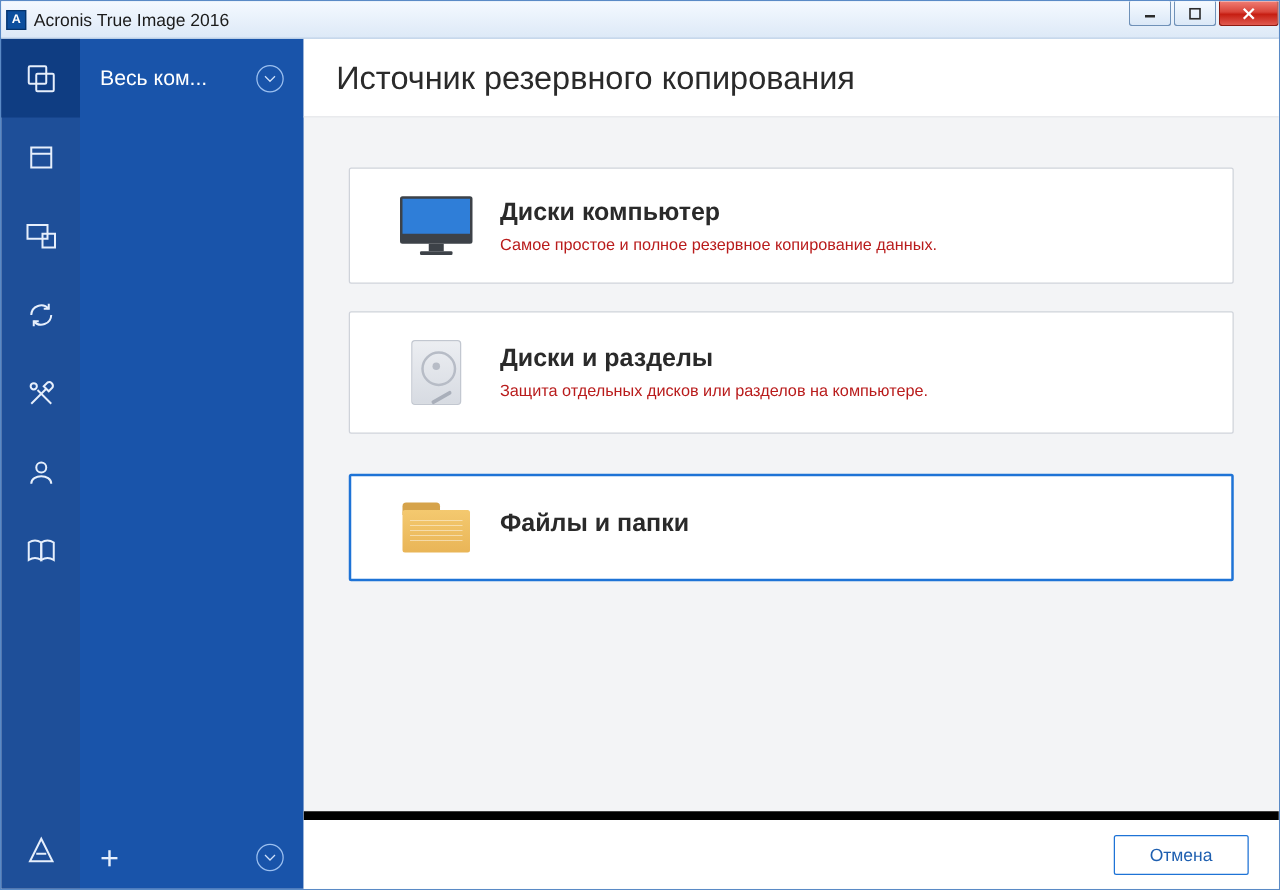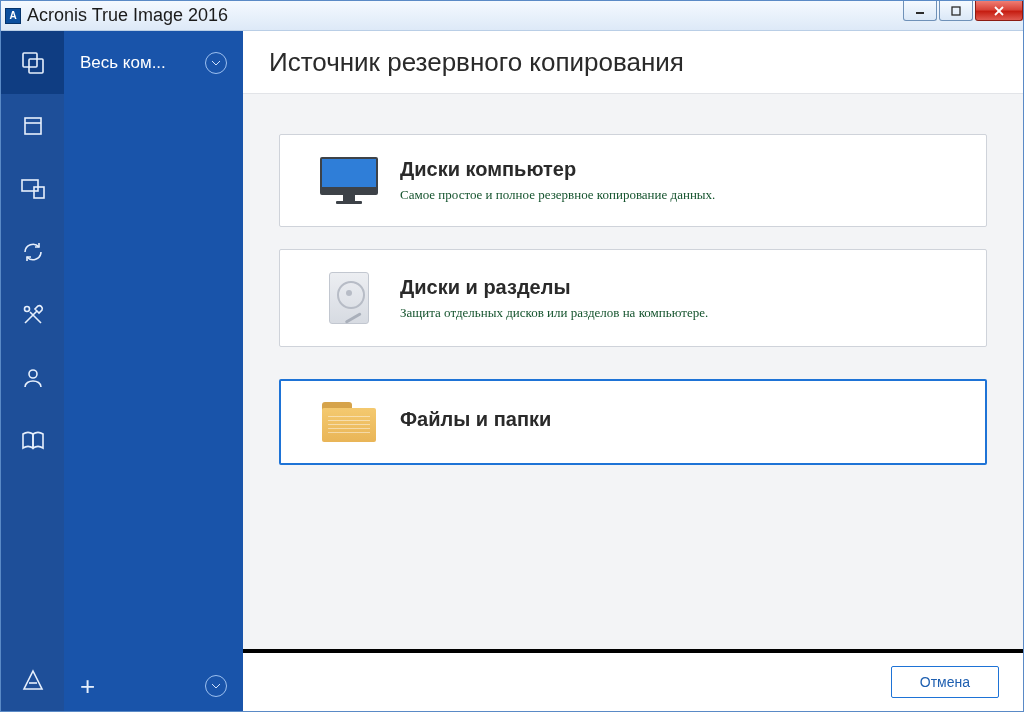--- a/index.html
+++ b/index.html
@@ -22,21 +22,21 @@
     position: relative;
   }
   .titlebar .app-icon {
     width: 16px; height: 16px;
     background: #0c4f9e;
     border: 1px solid #05336b;
     display: flex; align-items: center; justify-content: center;
     color: #fff; font-size: 10px; font-weight: bold;
     margin-right: 6px;
   }
-  .titlebar .title { font-size: 18px; color: #1b1b1b; }
+  .titlebar .title { font-size: 14px; color: #1b1b1b; }
   .winbtns {
     position: absolute; right: 0; top: 0;
     display: flex;
   }
   .winbtn {
     width: 34px; height: 20px;
     border: 1px solid #6f91b8;
     border-top: none;
     background: linear-gradient(#f5faff, #dbe8f7);
     display: flex; align-items: center; justify-content: center;
@@ -147,25 +147,25 @@
   .option .icon-slot {
     width: 82px;
     display: flex; justify-content: center; align-items: center;
   }
   .option .texts { margin-left: 10px; }
   .option .opt-title {
     font-size: 20px; font-weight: 600; color: #2a2a2a;
     margin-bottom: 6px;
   }
   .option .opt-desc {
-    font-size: 13px; color: #14532d; font-family: Liberation Serif, serif;
+    font-size: 13px; color: #b91c1c;
   }
   .main-footer {
     height: 62px;
-    border-top: 4px solid #000000;
+    border-top: 7px solid #000000;
     background: #fff;
     display: flex; align-items: center; justify-content: flex-end;
     padding: 0 24px;
   }
   .btn-cancel {
     border: 1.5px solid #1e73d6;
     background: #fff;
     color: #1e5fb0;
     font-size: 14px;
     padding: 7px 28px;

